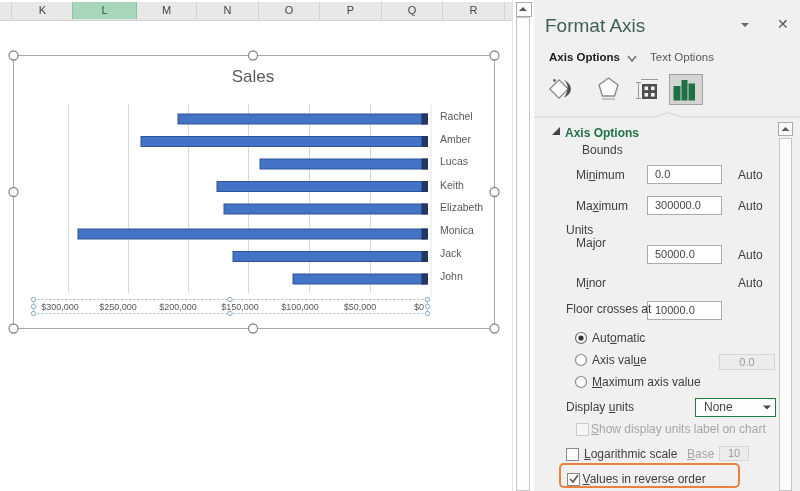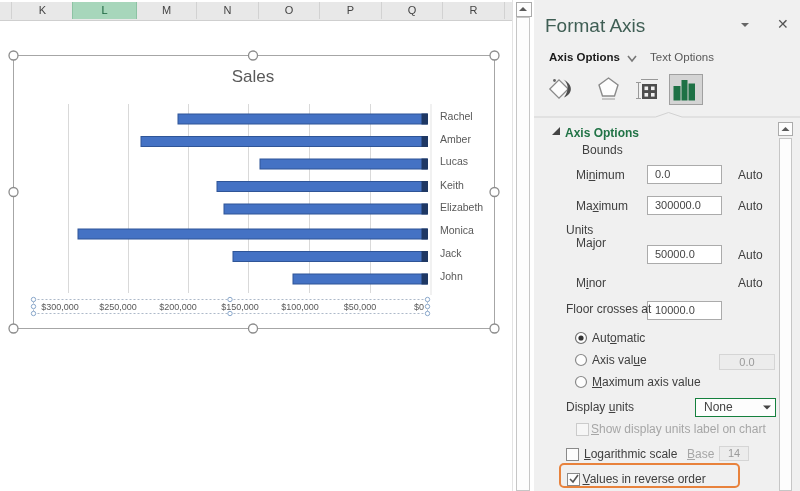--- a/index.html
+++ b/index.html
@@ -223,21 +223,21 @@
     <svg class="abs" style="left:228px;top:404px;" width="10" height="7">
         <path d="M1 1.5 L5 5.5 L9 1.5 Z" fill="#444"></path>
       </svg>
 
     <div class="abs" style="left:42px;top:423px;width:11px;height:11px;background:#f6f6f6;border:1px solid #cbcbcb;"></div>
     <div class="lbl" style="left:57px;top:422px;color:#a6a6a6;"><u>S</u>how display units label on chart</div>
 
     <div class="abs" style="left:32px;top:448px;width:11px;height:11px;background:#fdfdfd;border:1px solid #8a8a8a;"></div>
     <div class="lbl" style="left:50px;top:447px;"><u>L</u>ogarithmic scale</div>
     <div class="lbl" style="left:153px;top:447px;color:#a6a6a6;"><u>B</u>ase</div>
-    <div class="abs" style="left:185px;top:446px;width:28px;height:13px;background:#ececec;border:1px solid #d5d5d5;font-size:11px;color:#9a9a9a;text-align:center;line-height:13px;">14</div>
+    <div class="abs" style="left:185px;top:446px;width:28px;height:13px;background:#ececec;border:1px solid #d5d5d5;font-size:11px;color:#9a9a9a;text-align:center;line-height:13px;">10</div>
 
     <div class="abs" style="left:25px;top:462.5px;width:181px;height:25px;border:2.5px solid #e8823c;border-radius:5px;box-sizing:border-box;"></div>
     <div class="abs" style="left:33px;top:473px;width:11px;height:11px;background:#fdfdfd;border:1px solid #8a8a8a;"></div>
     <svg class="abs" style="left:33.5px;top:473px;" width="12" height="12">
         <path d="M2 6 L5 9 L10 2" fill="none" stroke="#555" stroke-width="1.6"></path>
       </svg>
     <div class="lbl" style="left:48.5px;top:472px;"><u>V</u>alues in reverse order</div>
   </div>
 
 </div>

